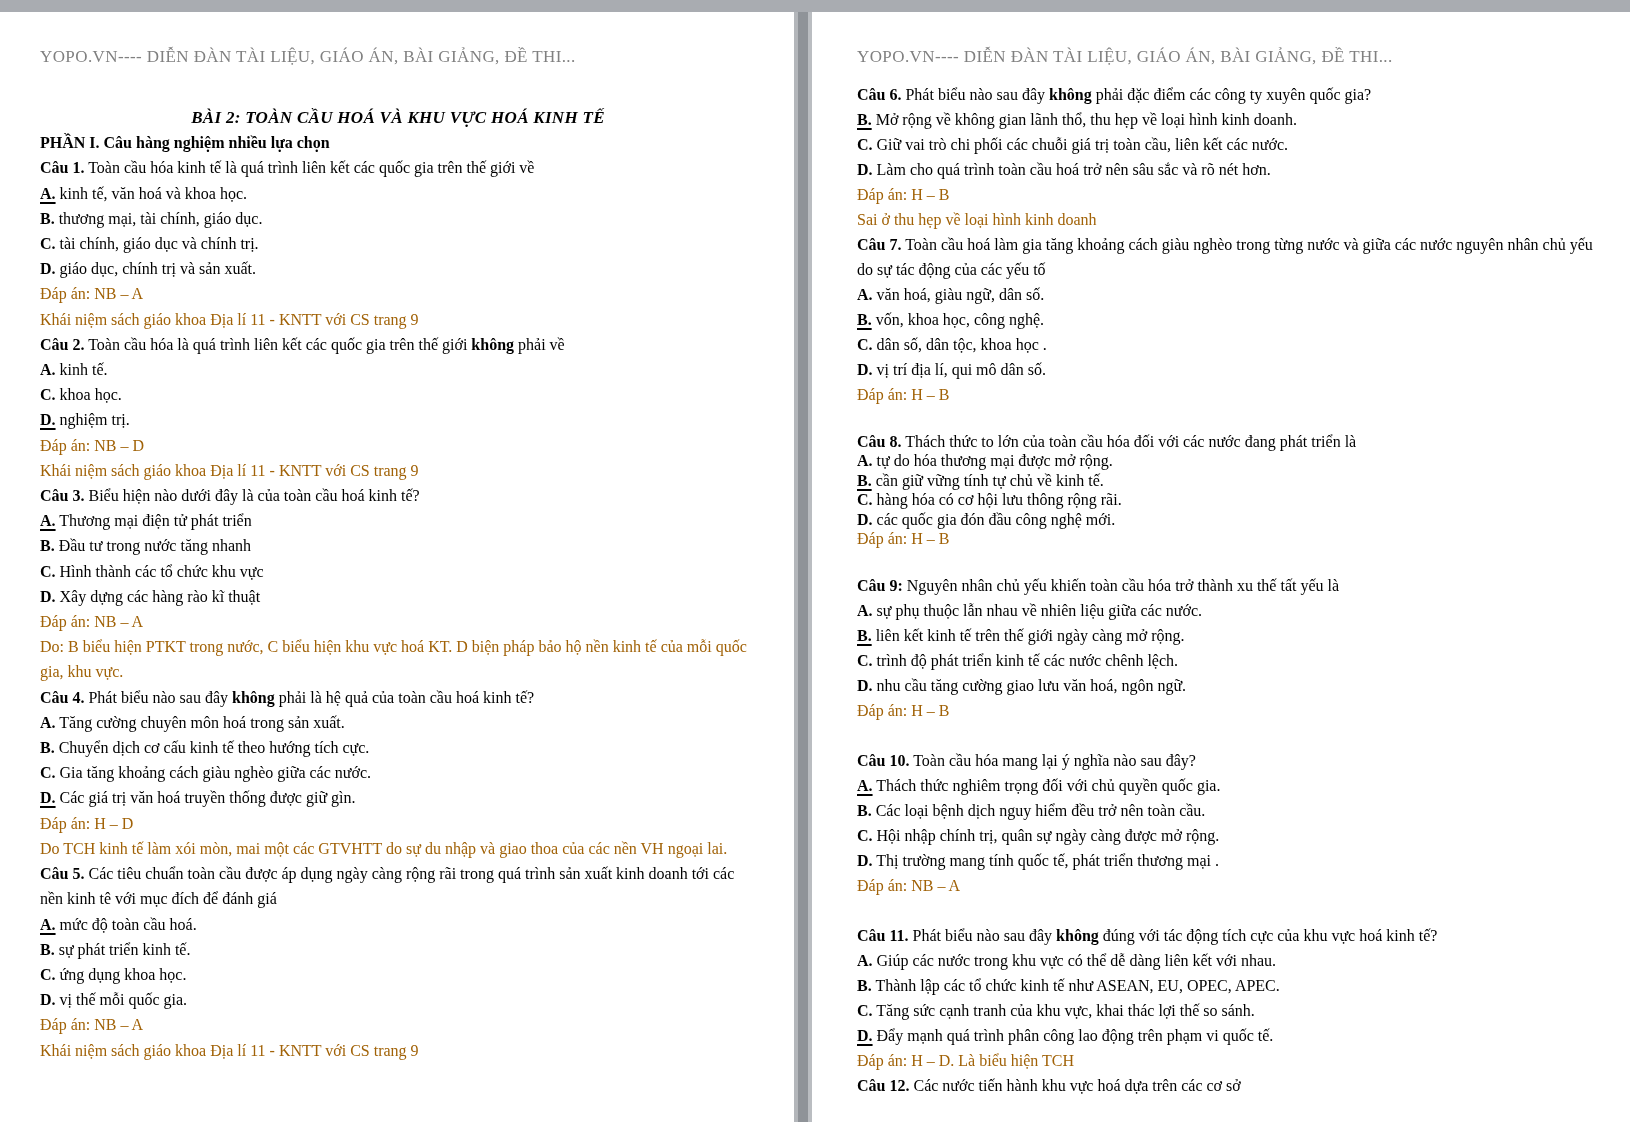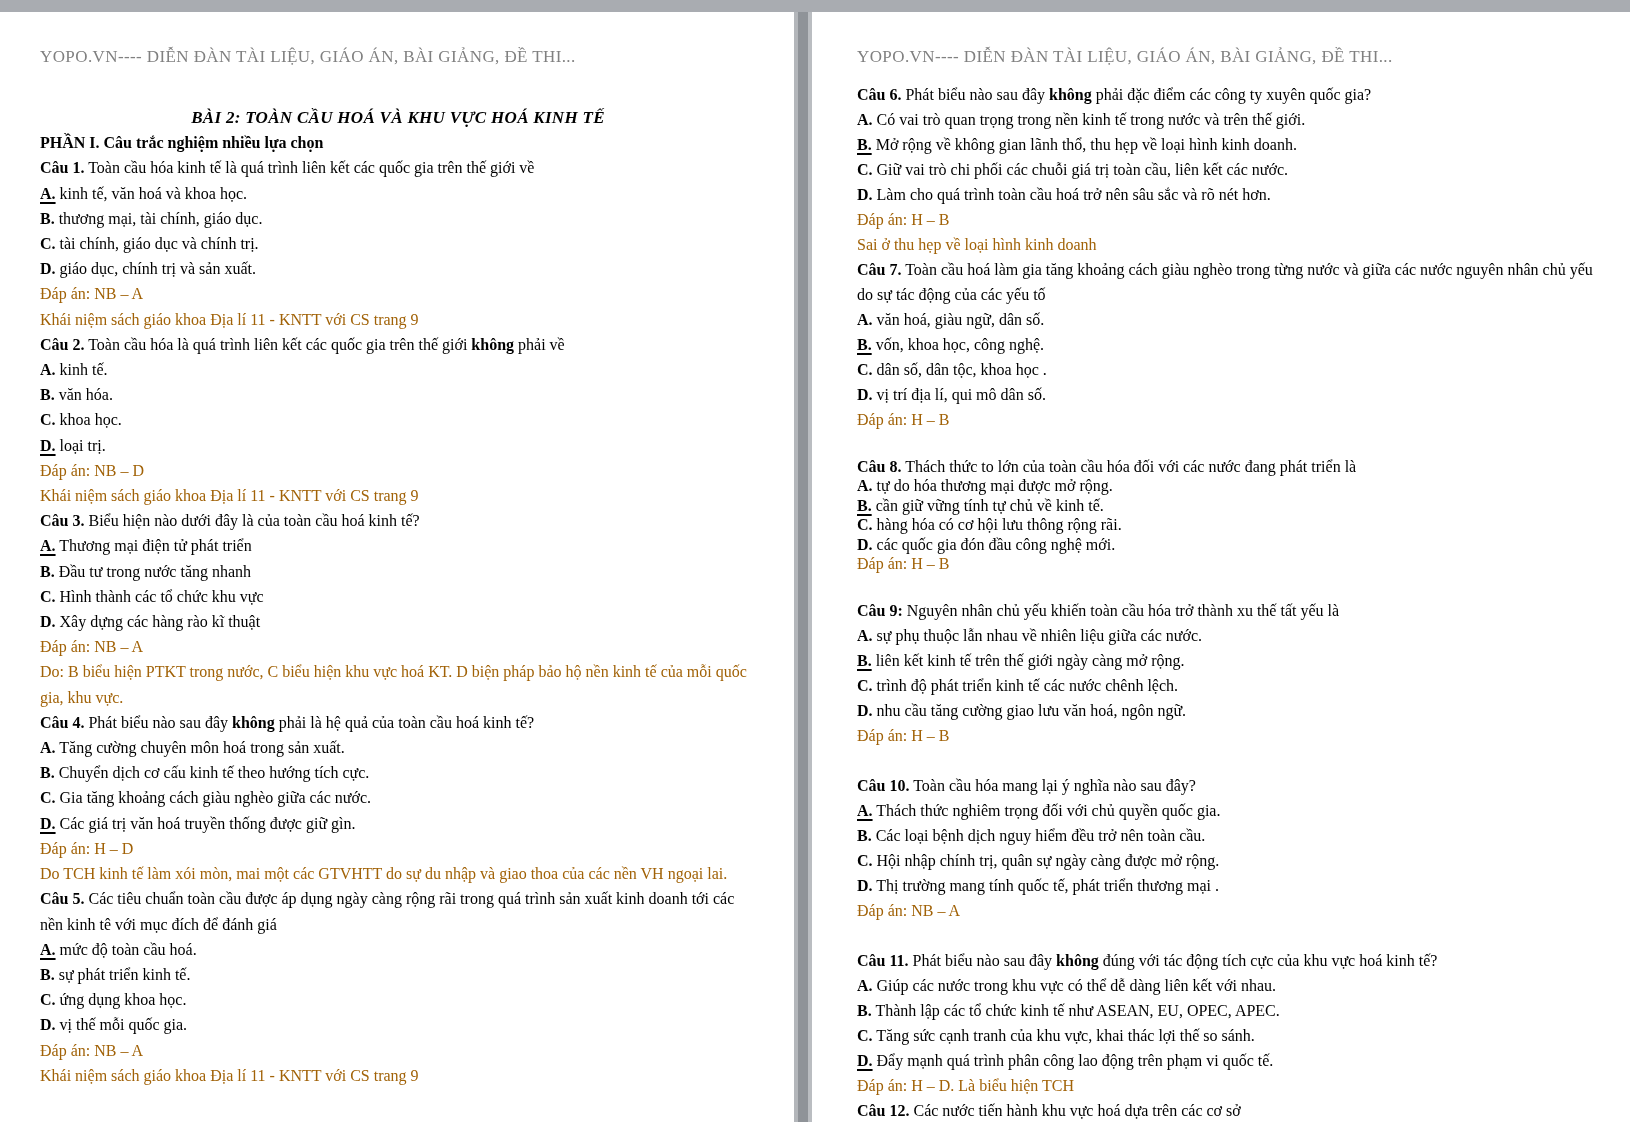--- a/index.html
+++ b/index.html
@@ -48,33 +48,32 @@
 </style>
 </head>
 <body>
 
 <div class="topbar"></div>
 
 <div class="page page-left">
   <p class="watermark">YOPO.VN---- DIỄN ĐÀN TÀI LIỆU, GIÁO ÁN, BÀI GIẢNG, ĐỀ THI...</p>
   <div class="blocks">
       <p class="title">BÀI 2:  TOÀN CẦU HOÁ VÀ KHU VỰC HOÁ KINH TẾ</p>
-      <p class="part">PHẦN I. Câu trắc nghiệm nhiều lựa chọn</p>
+      <p class="part">PHẦN I. Câu hàng nghiệm nhiều lựa chọn</p>
       <p class="q"><b class="lbl">Câu 1.</b><span> Toàn cầu hóa kinh tế là quá trình liên kết các quốc gia trên thế giới về</span></p>
       <p class="opt"><b class="lbl u">A.</b><span> kinh tế, văn hoá và khoa học.</span></p>
       <p class="opt"><b class="lbl">B.</b><span> thương mại, tài chính, giáo dục.</span></p>
       <p class="opt"><b class="lbl">C.</b><span> tài chính, giáo dục và chính trị.</span></p>
       <p class="opt"><b class="lbl">D.</b><span> giáo dục, chính trị và sản xuất.</span></p>
       <p class="ans">Đáp án: NB – A</p>
       <p class="note">Khái niệm sách giáo khoa Địa lí 11 - KNTT với CS trang 9</p>
       <p class="q"><b class="lbl">Câu 2.</b><span> Toàn cầu hóa là quá trình liên kết các quốc gia trên thế giới </span><b>không</b><span> phải về</span></p>
       <p class="opt"><b class="lbl">A.</b><span> kinh tế.</span></p>
-      <p class="opt"><b class="lbl">B.</b><span> văn hóa.</span></p>
       <p class="opt"><b class="lbl">C.</b><span> khoa học.</span></p>
-      <p class="opt"><b class="lbl u">D.</b><span> loại trị.</span></p>
+      <p class="opt"><b class="lbl u">D.</b><span> nghiệm trị.</span></p>
       <p class="ans">Đáp án: NB – D</p>
       <p class="note">Khái niệm sách giáo khoa Địa lí 11 - KNTT với CS trang 9</p>
       <p class="q"><b class="lbl">Câu 3.</b><span> Biểu hiện nào dưới đây là của toàn cầu hoá kinh tế?</span></p>
       <p class="opt"><b class="lbl u">A.</b><span> Thương mại điện tử phát triển</span></p>
       <p class="opt"><b class="lbl">B.</b><span> Đầu tư trong nước tăng nhanh</span></p>
       <p class="opt"><b class="lbl">C.</b><span> Hình thành các tổ chức khu vực</span></p>
       <p class="opt"><b class="lbl">D.</b><span> Xây dựng các hàng rào kĩ thuật</span></p>
       <p class="ans">Đáp án: NB – A</p>
       <p class="note">Do: B biểu hiện PTKT trong nước, C biểu hiện khu vực hoá KT. D biện pháp bảo hộ nền kinh tế của mỗi quốc gia, khu vực.</p>
       <p class="q"><b class="lbl">Câu 4.</b><span> Phát biểu nào sau đây </span><b>không</b><span> phải là hệ quả của toàn cầu hoá kinh tế?</span></p>
@@ -93,21 +92,20 @@
       <p class="note">Khái niệm sách giáo khoa Địa lí 11 - KNTT với CS trang 9</p>
     </div>
 </div>
 
 <div class="divider"></div>
 
 <div class="page page-right">
   <p class="watermark">YOPO.VN---- DIỄN ĐÀN TÀI LIỆU, GIÁO ÁN, BÀI GIẢNG, ĐỀ THI...</p>
   <div class="blocks">
       <p class="q"><b class="lbl">Câu 6.</b><span> Phát biểu nào sau đây </span><b>không</b><span> phải đặc điểm các công ty xuyên quốc gia?</span></p>
-      <p class="opt"><b class="lbl">A.</b><span> Có vai trò quan trọng trong nền kinh tế trong nước và trên thế giới.</span></p>
       <p class="opt"><b class="lbl u">B.</b><span> Mở rộng về không gian lãnh thổ, thu hẹp về loại hình kinh doanh.</span></p>
       <p class="opt"><b class="lbl">C.</b><span> Giữ vai trò chi phối các chuỗi giá trị toàn cầu, liên kết các nước.</span></p>
       <p class="opt"><b class="lbl">D.</b><span> Làm cho quá trình toàn cầu hoá trở nên sâu sắc và rõ nét hơn.</span></p>
       <p class="ans">Đáp án: H – B</p>
       <p class="note">Sai ở thu hẹp về loại hình kinh doanh</p>
       <p class="q"><b class="lbl">Câu 7.</b><span> Toàn cầu hoá làm gia tăng khoảng cách giàu nghèo trong từng nước và giữa các nước nguyên nhân chủ yếu do sự tác động của các yếu tố</span></p>
       <p class="opt"><b class="lbl">A.</b><span> văn hoá, giàu ngữ, dân số.</span></p>
       <p class="opt"><b class="lbl u">B.</b><span> vốn, khoa học, công nghệ.</span></p>
       <p class="opt"><b class="lbl">C.</b><span> dân số, dân tộc, khoa học .</span></p>
       <p class="opt"><b class="lbl">D.</b><span> vị trí địa lí, qui mô dân số.</span></p>

